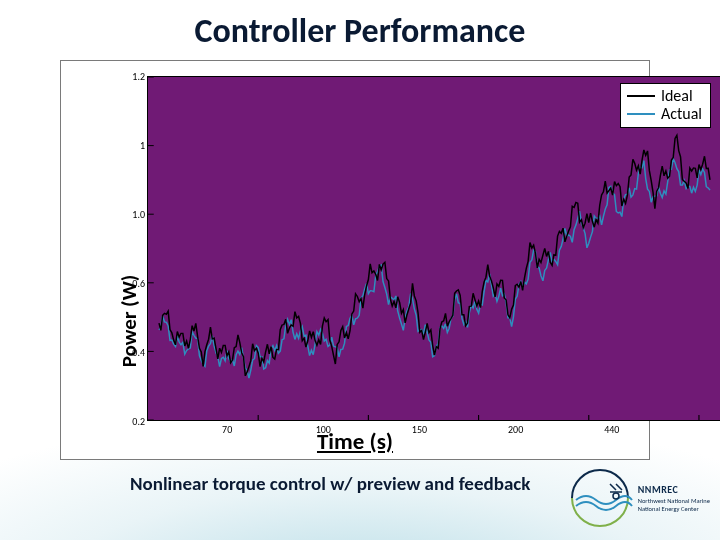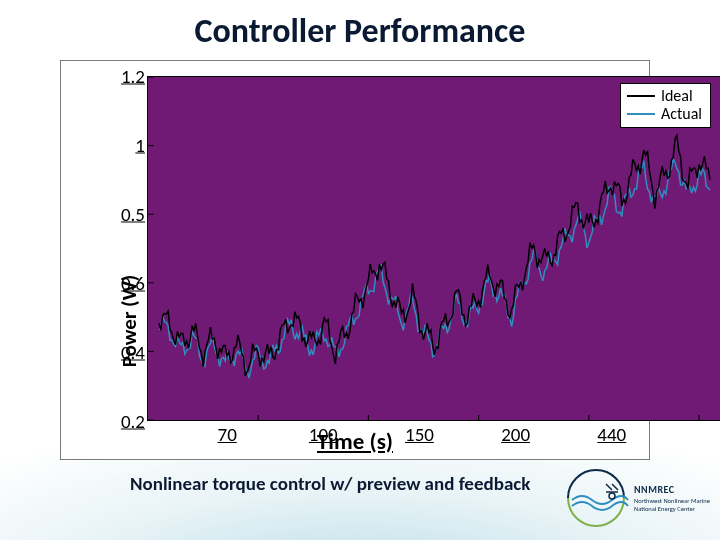--- a/index.html
+++ b/index.html
@@ -51,23 +51,22 @@
     left: 86px;
     top: 15px;
     width: 575px;
     height: 345px;
     border: 1px solid #000;
     background: #701a75;
   }
   .plot-area svg { width: 100%; height: 100%; display: block; }
   .tick-y, .tick-x {
     position: absolute;
-    font-size: 19px;
+    font-size: 10px;
     color: #000;
-    text-decoration: underline;
   }
   .tick-y { right: 504px; transform: translateY(-50%); text-align: right; width: 40px; }
   .tick-x { top: 362px; transform: translateX(-50%); }
   .legend {
     position: absolute;
     right: 10px;
     top: 6px;
     background: #fff;
     border: 1px solid #000;
     padding: 3px 8px 4px 6px;
@@ -136,21 +135,21 @@
       <div class="legend-row">
         <span class="legend-swatch" style="border-color:#2e8fbf"></span>
         <span>Actual</span>
       </div>
     </div>
   </div>
   <div id="ytick-container">
       <div class="tick-y" style="top: 360px;">0.2</div>
       <div class="tick-y" style="top: 291px;">0.4</div>
       <div class="tick-y" style="top: 222px;">0.6</div>
-      <div class="tick-y" style="top: 153px;">0.5</div>
+      <div class="tick-y" style="top: 153px;">1.0</div>
       <div class="tick-y" style="top: 84px;">1</div>
       <div class="tick-y" style="top: 15px;">1.2</div>
     </div>
   <div id="xtick-container">
       <div class="tick-x" style="left: 166.154px;">70</div>
       <div class="tick-x" style="left: 262.308px;">100</div>
       <div class="tick-x" style="left: 358.462px;">150</div>
       <div class="tick-x" style="left: 454.615px;">200</div>
       <div class="tick-x" style="left: 550.769px;">440</div>
     </div>
@@ -167,16 +166,16 @@
       <path d="M10 36 Q20 28 30 36 T50 36 T66 36" fill="none" stroke="#2e8fbf" stroke-width="2"></path>
       <path d="M10 42 Q20 34 30 42 T50 42 T66 42" fill="none" stroke="#2e8fbf" stroke-width="2"></path>
       <g transform="translate(44,20)">
         <path d="M0 0 L6 6 M6 0 L12 6 M0 8 L12 8" stroke="#0d2a4a" stroke-width="1.5" fill="none"></path>
         <circle cx="6" cy="12" r="3" fill="none" stroke="#0d2a4a" stroke-width="1.5"></circle>
       </g>
     </svg>
   </div>
   <div>
     <div class="logo-title">NNMREC</div>
-    <div class="logo-text">Northwest Nonlinear Marine</div>
+    <div class="logo-text">Northwest National Marine</div>
     <div class="logo-text">National Energy Center</div>
   </div>
 </div>
 
 </body></html>

